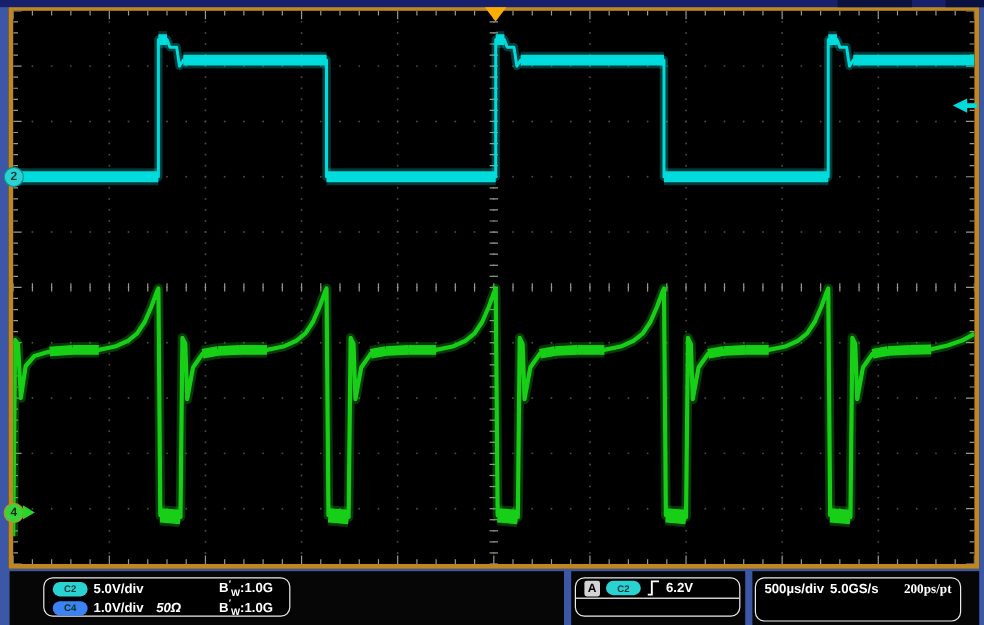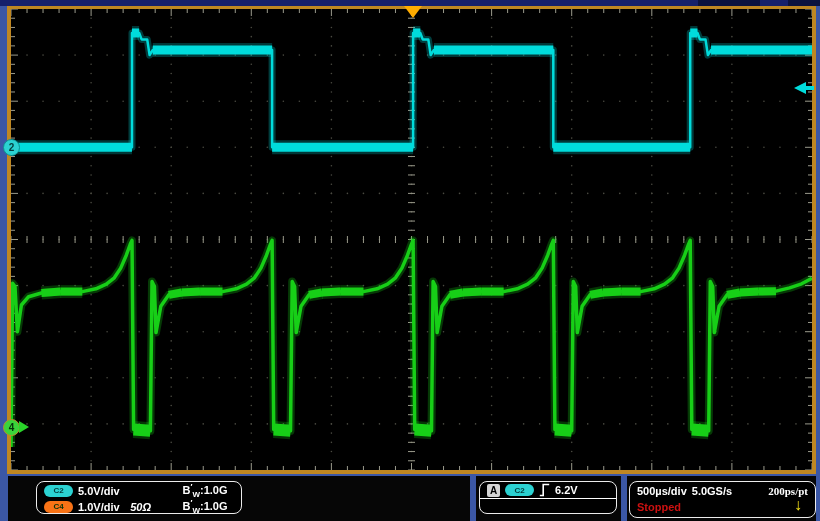--- a/index.html
+++ b/index.html
@@ -33,30 +33,30 @@
   
   .bottom-bar{position:absolute;left:0;top:476px;width:820px;height:45px;z-index:2;}
   .panel{position:absolute;top:0;bottom:0;background:#060606;}
   .panel.p1{left:8px;width:462px;}
   .panel.p2{left:476px;width:145px;}
   .panel.p3{left:627px;width:189px;}
   .box{position:absolute;background:#000;border:1px solid #ececec;border-radius:8px;
        color:#fff;font-weight:bold;font-size:11px;box-sizing:border-box;}
   .ch-box{left:36px;top:5px;width:206px;height:33px;}
   .trig-box{left:479px;top:5px;width:138px;height:33px;}
-  .tb-box{left:629px;top:5px;width:187px;height:37px;}
+  .tb-box{left:629px;top:5px;width:172px;height:37px;}
   .row{display:flex;align-items:center;height:15px;padding:0 7px;gap:5px;}
   .ch-box .row{height:15px;margin-top:1px;}
   .trig-box .row1{border-bottom:1px solid #fff;height:16px;}
   .trig-box .row2{height:14px;}
   .tb-box .row1{height:17px;}
   .pill{min-width:25px;height:12px;border-radius:7px;display:flex;align-items:center;
         justify-content:center;font-size:8px;font-weight:bold;padding:0 2px;}
   .pill.c2{background:#2bd2d2;color:#043c3c;}
-  .pill.c4{background:#f97316;color:#05320a;}
+  .pill.c4{background:#3b82f6;color:#05320a;}
   .a-badge{width:13px;height:13px;background:#d4d4d4;color:#000;border-radius:2px;
            display:flex;align-items:center;justify-content:center;font-size:10px;font-weight:bold;}
   .term{margin-left:auto;min-width:32px;text-align:center;font-style:italic;}
   .bw{min-width:58px;text-align:left;white-space:nowrap;margin-left:21px;}
   .bw sub{font-size:8px;}
   .bw .pr{font-size:8px;vertical-align:super;}
   .spacer{margin-left:auto;font-family:Liberation Serif, serif;}
   .gap10{}
   .status-stopped{color:#cc1111;}
   .acq-arrow{margin-left:auto;margin-right:6px;color:#f5e017;font-size:16px;line-height:10px;
@@ -1375,19 +1375,15 @@
         <span>6.2V</span>
       </div>
     </div>
 
     <div class="box tb-box">
       <div class="row row1">
         <span>500µs/div</span>
         <span class="gap10">5.0GS/s</span>
         <span class="spacer">200ps/pt</span>
       </div>
-      <div class="row row2">
-        <span class="status-stopped">Stopped</span>
-        <span class="acq-arrow">↓</span>
-      </div>
     </div>
   </div>
 </div>
 
 </body></html>

